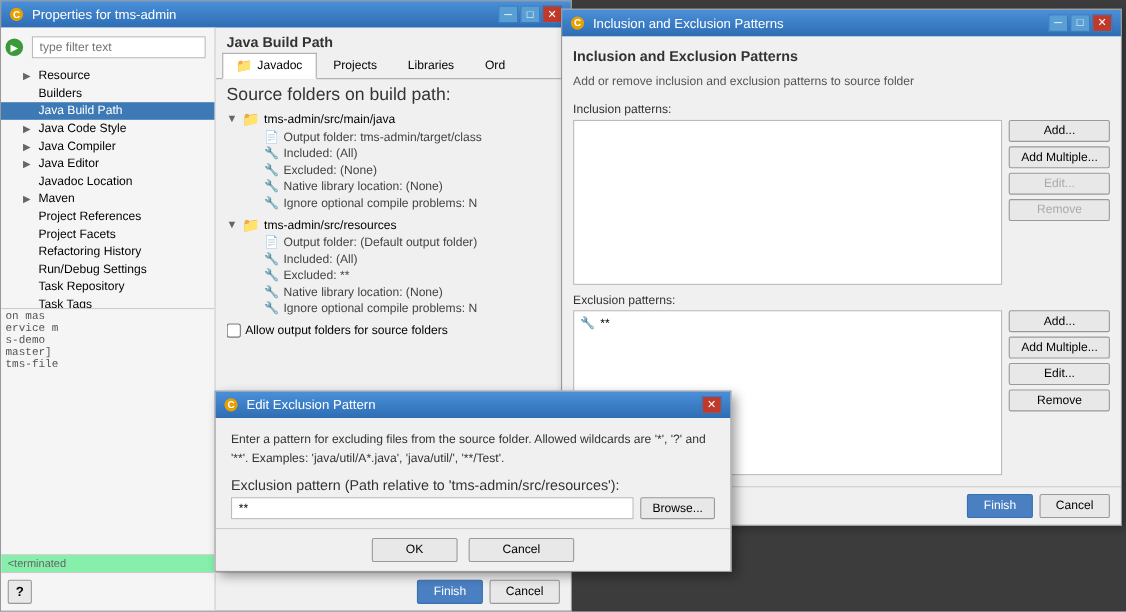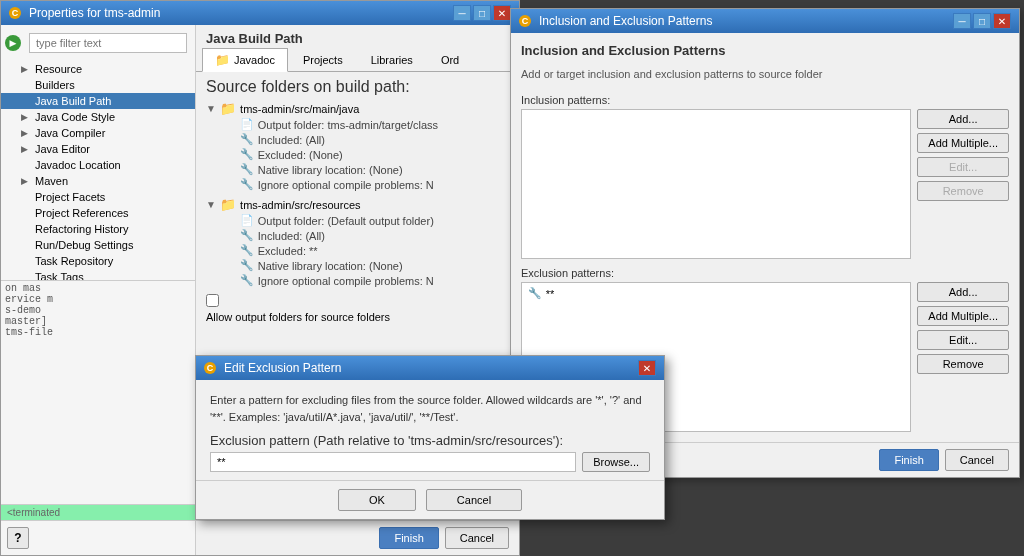--- a/index.html
+++ b/index.html
@@ -411,25 +411,25 @@
         <div class="tree-item indent1">
           <span class="tree-expand">&nbsp;</span>
           <span>Javadoc Location</span>
         </div>
         <div class="tree-item indent1">
           <span class="tree-expand">▶</span>
           <span>Maven</span>
         </div>
         <div class="tree-item indent1">
           <span class="tree-expand">&nbsp;</span>
+          <span>Project References</span>
+        </div>
+        <div class="tree-item indent1">
+          <span class="tree-expand">&nbsp;</span>
           <span>Project Facets</span>
-        </div>
-        <div class="tree-item indent1">
-          <span class="tree-expand">&nbsp;</span>
-          <span>Project References</span>
         </div>
         <div class="tree-item indent1">
           <span class="tree-expand">&nbsp;</span>
           <span>Refactoring History</span>
         </div>
         <div class="tree-item indent1">
           <span class="tree-expand">&nbsp;</span>
           <span>Run/Debug Settings</span>
         </div>
         <div class="tree-item indent1">
@@ -529,21 +529,21 @@
             <div class="child-row">
               <span style="color:#5a7ab5;font-size:11px;">🔧</span>
               <span>Native library location: (None)</span>
             </div>
             <div class="child-row">
               <span style="color:#5a7ab5;font-size:11px;">🔧</span>
               <span>Ignore optional compile problems: N</span>
             </div>
           </div>
         </div>
-        <div style="margin-top:6px; font-size:11px; display:flex; align-items:flex-start; gap:4px;flex-direction:column;">
+        <div style="margin-top:6px; font-size:11px; display:flex; align-items:center; gap:4px;">
           <input type="checkbox" style="">
           <span>Allow output folders for source folders</span>
         </div>
       </div>
       <div class="bottom-buttons">
         <button class="btn primary">Finish</button>
         <button class="btn">Cancel</button>
       </div>
     </div>
   </div>
@@ -554,21 +554,21 @@
     <span class="orange-dot">C</span>
     <span>Inclusion and Exclusion Patterns</span>
     <div class="window-controls">
       <div class="win-btn">─</div>
       <div class="win-btn">□</div>
       <div class="win-btn close">✕</div>
     </div>
   </div>
   <div class="patterns-body">
     <div class="patterns-title">Inclusion and Exclusion Patterns</div>
-    <div class="patterns-desc">Add or target inclusion and exclusion patterns to source folder</div>
+    <div class="patterns-desc">Add or remove inclusion and exclusion patterns to source folder</div>
 
     <div class="patterns-section">
       <div class="patterns-section-label">Inclusion patterns:</div>
       <div class="patterns-panel">
         <div class="patterns-list"></div>
         <div class="side-buttons">
           <button class="side-btn">Add...</button>
           <button class="side-btn">Add Multiple...</button>
           <button class="side-btn disabled">Edit...</button>
           <button class="side-btn disabled">Remove</button>

